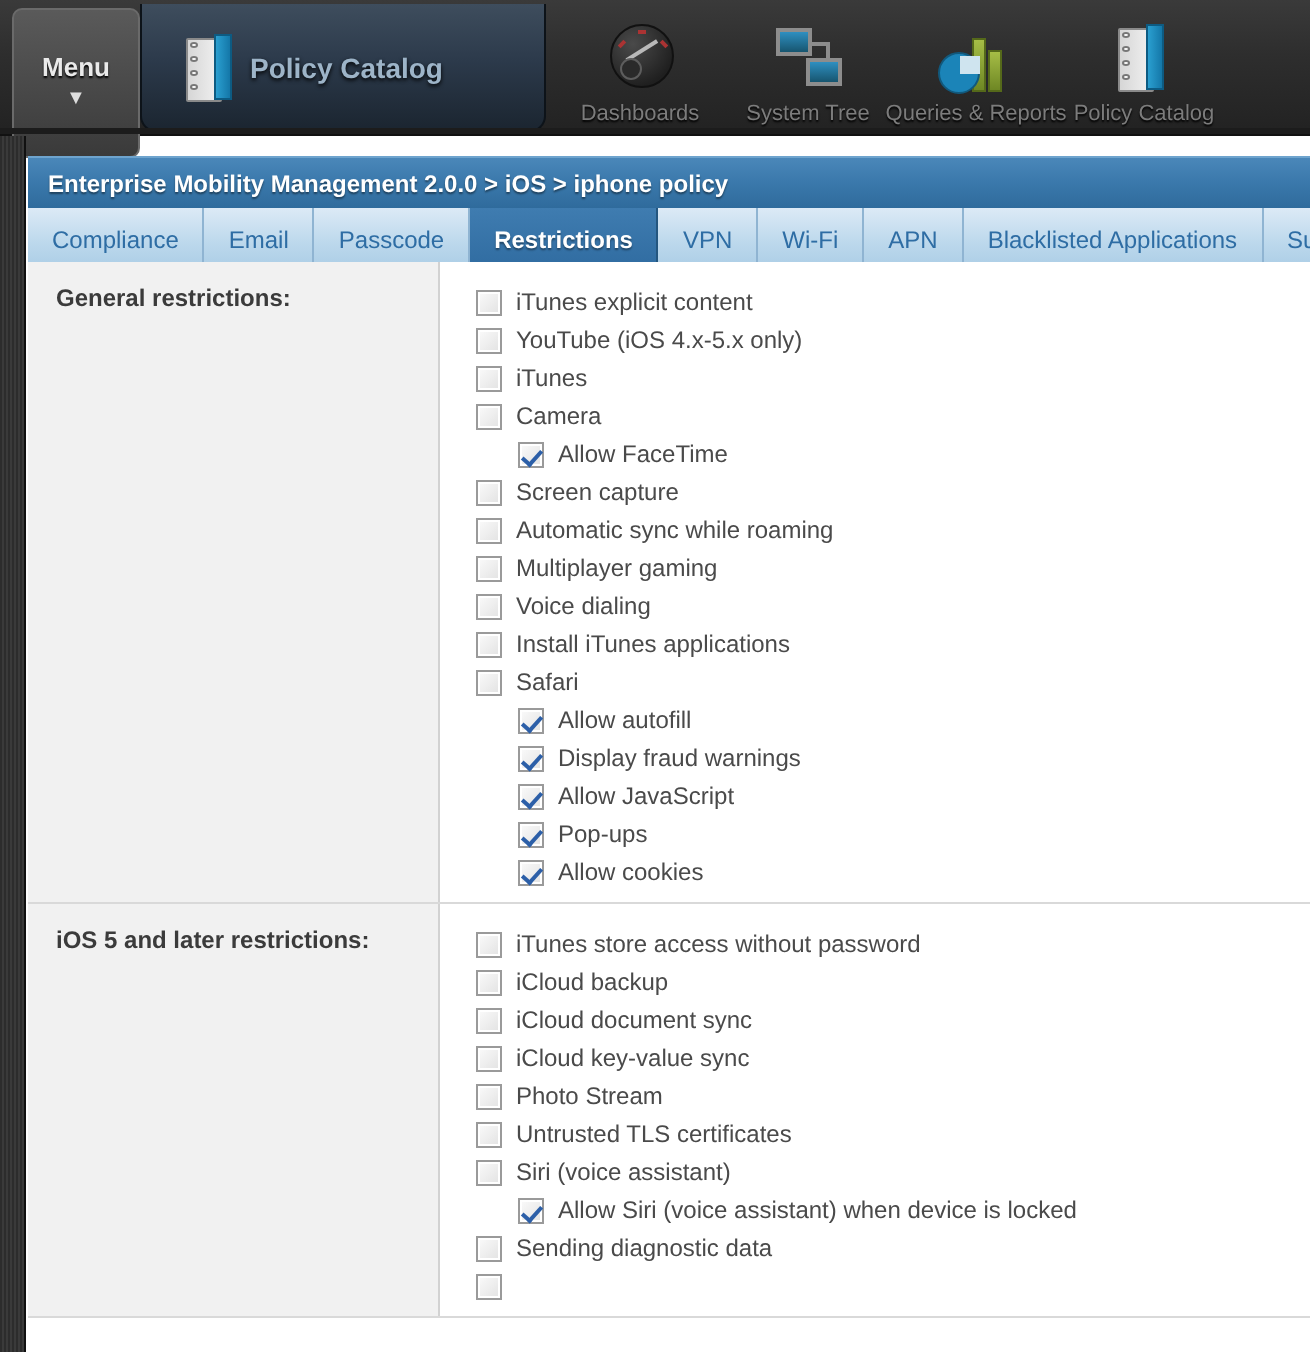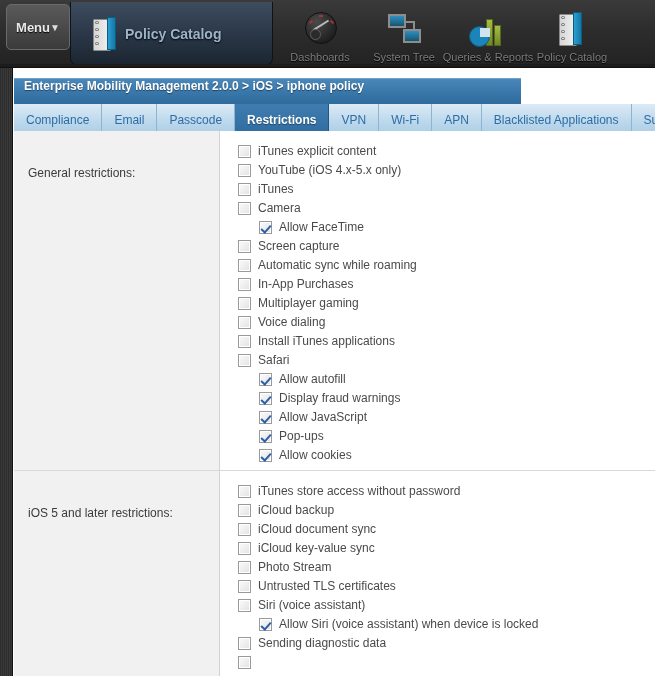--- a/index.html
+++ b/index.html
@@ -15,24 +15,24 @@
     position: absolute; left: 0; top: 0; width: 655px; height: 68px;
     background: linear-gradient(to bottom, #3a3a3a 0%, #2e2e2e 40%, #222222 100%);
     border-bottom: 1px solid #111;
   }
   #topnav:after {
     content: ""; position: absolute; left: 0; bottom: 0; width: 100%; height: 3px;
     background: #1c1c1c;
   }
 
   .menu-btn {
-    position: absolute; left: 6px; top: 4px; width: 64px; height: 46px;
+    position: absolute; left: 6px; top: 4px; width: 64px; height: 75px;
     background: linear-gradient(to bottom, #5a5a5a 0%, #4a4a4a 50%, #3a3a3a 100%);
     border: 1px solid #6a6a6a; border-radius: 5px;
-    display: flex; align-items: center; justify-content: center;
+    display: flex; flex-direction: column; align-items: center; justify-content: center;
   }
   .menu-btn .lbl {
     color: #eaeaea; font-size: 13px; font-weight: bold;
     text-shadow: 0 1px 1px #000; line-height: 15px;
   }
   .menu-btn .caret {
     color: #ddd; font-size: 10px; line-height: 14px; margin-top: 2px;
   }
 
   .catalog-btn {
@@ -133,24 +133,24 @@
     position: absolute; left: 0; top: 68px; width: 13px; height: 608px;
     background: repeating-linear-gradient(to right,#2c2c2c 0px,#2c2c2c 1px,#3a3a3a 1px,#3a3a3a 2px);
     border-right: 1px solid #101010;
   }
   #panel {
     position: absolute; left: 14px; top: 78px; width: 641px; height: 598px;
     background: #ffffff;
   }
 
   .titlebar {
-    height: 26px; width: 507px;
+    height: 26px; width: 641px;
     background: linear-gradient(to bottom,#4a87b9 0%, #3a78ab 50%, #2f6b9c 100%);
     border-top: 1px solid #6ea4ce;
-    display: flex; align-items: flex-start;
+    display: flex; align-items: center;
   }
   .titlebar .ttl {
     color: #ffffff; font-size: 12px; font-weight: bold; margin-left: 10px;
     text-shadow: 0 1px 1px rgba(0,0,0,.45);
   }
 
   .tabbar {
     height: 27px; width: 641px; display: flex; align-items: stretch;
     background: linear-gradient(to bottom,#cfe2f1 0%,#b7d3e9 100%);
     border-bottom: 1px solid #7fa9c9;
@@ -172,21 +172,21 @@
   .section {
     display: flex; width: 641px;
     border-bottom: 1px solid #d9d9d9;
   }
   .section .leftcol {
     width: 206px; flex: none; background: #f1f1f1;
     border-right: 1px solid #d2d2d2;
     padding: 11px 0 10px 14px;
   }
   .section .leftcol .seclabel {
-    font-size: 12px; font-weight: normal; color: #3b3b3b; margin-top: 24px;
+    font-size: 12px; font-weight: bold; color: #3b3b3b;
   }
   .section .rightcol {
     flex: 1; background: #ffffff; padding: 8px 0 8px 0;
   }
 
   .row {
     display: flex; align-items: flex-end; height: 19px; padding-left: 18px;
   }
   .row.indent { padding-left: 39px; }
   .row .cblabel { font-size: 12px; color: #4a4a4a; margin-left: 7px; white-space: nowrap; }
@@ -344,24 +344,20 @@
           <div class="row">
             <span class="cb"></span>
             <span class="cblabel">Screen capture</span>
           </div>
           <div class="row">
             <span class="cb"></span>
             <span class="cblabel">Automatic sync while roaming</span>
           </div>
           <div class="row">
             <span class="cb"></span>
-            <span class="cblabel">In-App Purchases</span>
-          </div>
-          <div class="row">
-            <span class="cb"></span>
             <span class="cblabel">Multiplayer gaming</span>
           </div>
           <div class="row">
             <span class="cb"></span>
             <span class="cblabel">Voice dialing</span>
           </div>
           <div class="row">
             <span class="cb"></span>
             <span class="cblabel">Install iTunes applications</span>
           </div>

